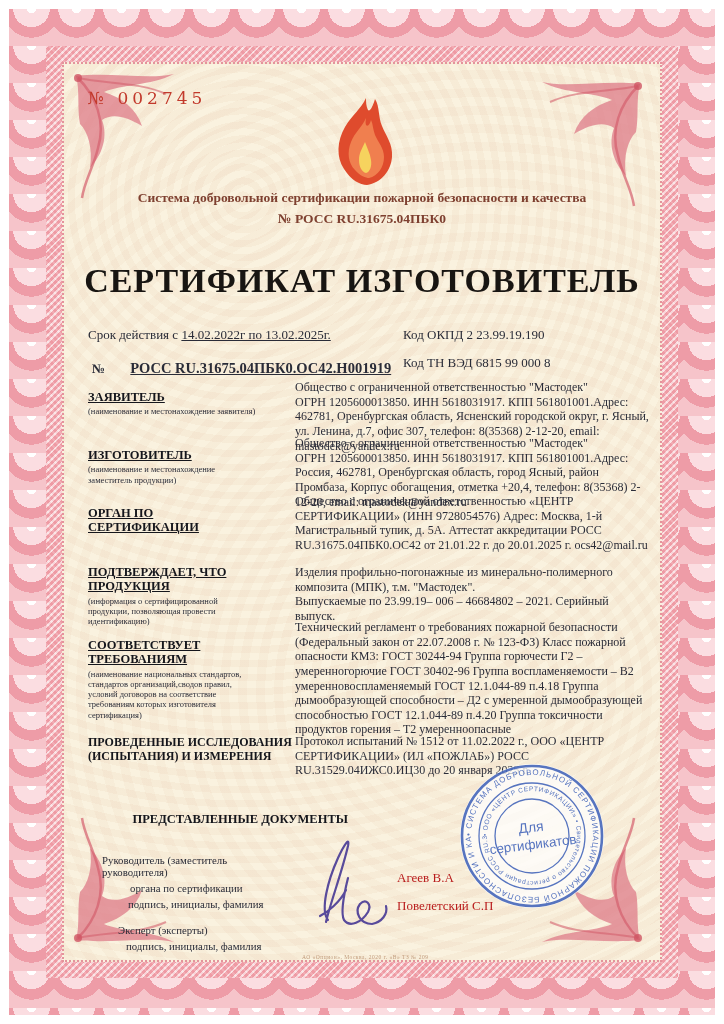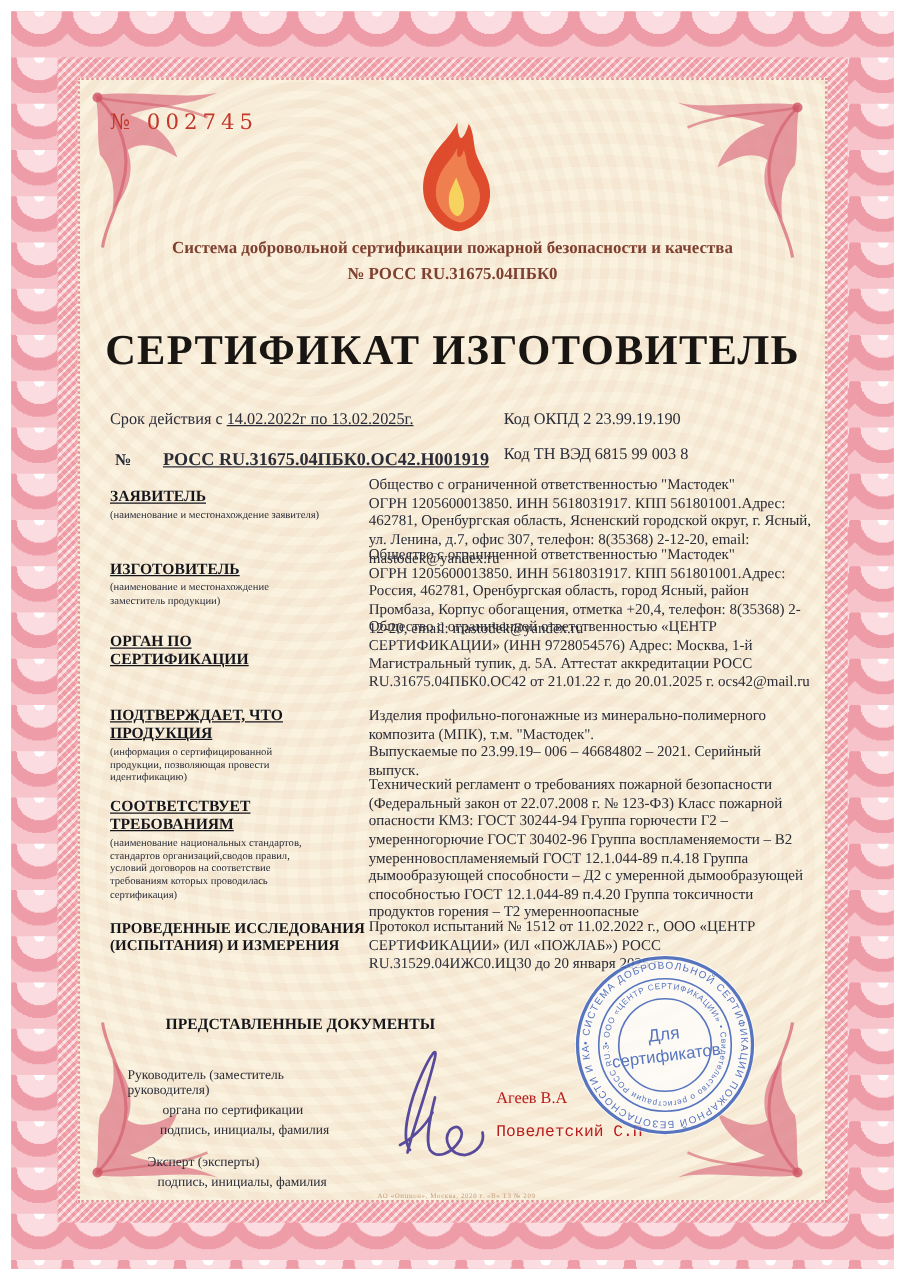--- a/index.html
+++ b/index.html
@@ -96,21 +96,21 @@
   <div class="abs inline-13" style="left:88px; top:327px;">
     <span>Срок действия с</span>
     <span class="underlined">14.02.2022г по 13.02.2025г.</span>
   </div>
   <div class="abs inline-13" style="left:403px; top:327px;">Код ОКПД 2  23.99.19.190</div>
 
   <div class="abs inline-13" style="left:92px; top:360px;">
     <span class="bold">№</span>
     <span class="bold underlined" style="margin-left:22px; font-size:14.5px;">РОСС RU.31675.04ПБК0.ОС42.Н001919</span>
   </div>
-  <div class="abs inline-13" style="left:403px; top:355px;">Код ТН ВЭД 6815 99 003 8</div>
+  <div class="abs inline-13" style="left:403px; top:355px;">Код ТН ВЭД 6815 99 000 8</div>
 
   <div class="abs" style="left:88px; top:390px; width:170px;">
     <div class="sec-label">ЗАЯВИТЕЛЬ</div>
     <div class="sec-sub">(наименование и местонахождение заявителя)</div>
   </div>
   <div class="abs body-text" style="left:295px; top:380px; width:356px;">Общество с ограниченной ответственностью "Мастодек"
 ОГРН 1205600013850.  ИНН 5618031917.  КПП 561801001.Адрес: 462781, Оренбургская область, Ясненский городской округ, г. Ясный, ул. Ленина, д.7, офис 307, телефон: 8(35368) 2-12-20, email: mastodek@yandex.ru</div>
 
   <div class="abs" style="left:88px; top:448px; width:170px;">
     <div class="sec-label">ИЗГОТОВИТЕЛЬ</div>
@@ -126,41 +126,41 @@
 
   <div class="abs" style="left:88px; top:565px; width:150px;">
     <div class="sec-label">ПОДТВЕРЖДАЕТ, ЧТО ПРОДУКЦИЯ</div>
     <div class="sec-sub">(информация о сертифицированной продукции, позволяющая провести идентификацию)</div>
   </div>
   <div class="abs body-text" style="left:295px; top:565px; width:356px;">Изделия профильно-погонажные из минерально-полимерного композита (МПК), т.м. "Мастодек".
 Выпускаемые по 23.99.19– 006 – 46684802 – 2021. Серийный выпуск.</div>
 
   <div class="abs" style="left:88px; top:638px; width:165px;">
     <div class="sec-label">СООТВЕТСТВУЕТ ТРЕБОВАНИЯМ</div>
-    <div class="sec-sub">(наименование национальных стандартов, стандартов организаций,сводов правил, условий договоров на соответствие требованиям которых проводилась сертификация)</div>
+    <div class="sec-sub">(наименование национальных стандартов, стандартов организаций,сводов правил, условий договоров на соответствие требованиям которых изготовителя сертификация)</div>
   </div>
   <div class="abs body-text" style="left:295px; top:620px; width:356px;">Технический регламент о требованиях пожарной безопасности (Федеральный закон от 22.07.2008 г. № 123-ФЗ) Класс пожарной опасности КМ3: ГОСТ 30244-94 Группа горючести Г2 –  умеренногорючие ГОСТ 30402-96 Группа воспламеняемости – В2 умеренновоспламеняемый ГОСТ 12.1.044-89 п.4.18 Группа дымообразующей способности – Д2 с умеренной дымообразующей способностью ГОСТ 12.1.044-89 п.4.20   Группа токсичности продуктов горения – Т2 умеренноопасные</div>
 
   <div class="abs sec-label nounder" style="left:88px; top:736px; width:225px; font-size:12px;">ПРОВЕДЕННЫЕ ИССЛЕДОВАНИЯ (ИСПЫТАНИЯ) И ИЗМЕРЕНИЯ</div>
   <div class="abs body-text" style="left:295px; top:734px; width:356px;">Протокол испытаний № 1512 от 11.02.2022 г., ООО «ЦЕНТР СЕРТИФИКАЦИИ» (ИЛ «ПОЖЛАБ») РОСС RU.31529.04ИЖС0.ИЦ30 до 20 января 2025 г.</div>
 
   <div class="abs sec-label nounder" style="left:88px; top:812px; width:260px;text-align:right;">ПРЕДСТАВЛЕННЫЕ ДОКУМЕНТЫ</div>
 
   <div class="abs sig-small" style="left:102px; top:854px; width:190px;">Руководитель (заместитель руководителя)</div>
   <div class="abs sig-small" style="left:130px; top:882px;">органа по сертификации</div>
   <div class="abs sig-small" style="left:128px; top:898px;">подпись, инициалы, фамилия</div>
   <div class="abs sig-small" style="left:118px; top:924px;">Эксперт (эксперты)</div>
   <div class="abs sig-small" style="left:126px; top:940px;">подпись, инициалы, фамилия</div>
 
   <svg class="abs" style="left:290px; top:832px;" width="110" height="120" viewBox="0 0 110 120">
     <path d="M38 88 C30 78 38 48 48 26 C54 13 60 4 58 14 C52 40 40 72 36 90 M30 84 C38 80 50 70 56 58 M58 46 C54 62 50 80 54 88 C60 96 72 90 78 80 C82 72 76 66 70 72 C64 80 70 92 82 92 C92 90 98 82 96 74" stroke="#584a9b" stroke-width="2.2" fill="none" stroke-linecap="round"></path>
   </svg>
 
   <div class="abs sig-name" style="left:397px; top:870px;">Агеев В.А</div>
-  <div class="abs sig-name" style="left:397px; top:898px;font-family:Liberation Mono, monospace;">Повелетский С.П</div>
+  <div class="abs sig-name" style="left:397px; top:898px;">Повелетский С.П</div>
 
   <svg class="abs stamp-wrap" style="left:448px; top:752px;" width="168" height="168" viewBox="0 0 168 168">
     <defs>
       <path id="ring-outer" d="M84,84 m-61,0 a61,61 0 1,1 122,0 a61,61 0 1,1 -122,0"></path>
       <path id="ring-inner" d="M84,84 m-45,0 a45,45 0 1,1 90,0 a45,45 0 1,1 -90,0"></path>
     </defs>
     <circle cx="84" cy="84" r="72" fill="rgba(255,255,255,0.82)"></circle>
     <circle cx="84" cy="84" r="70" fill="none" stroke="#4668bd" stroke-width="2.6"></circle>
     <circle cx="84" cy="84" r="53" fill="none" stroke="#4668bd" stroke-width="1.3"></circle>
     <circle cx="84" cy="84" r="37" fill="none" stroke="#4668bd" stroke-width="1.3"></circle>

